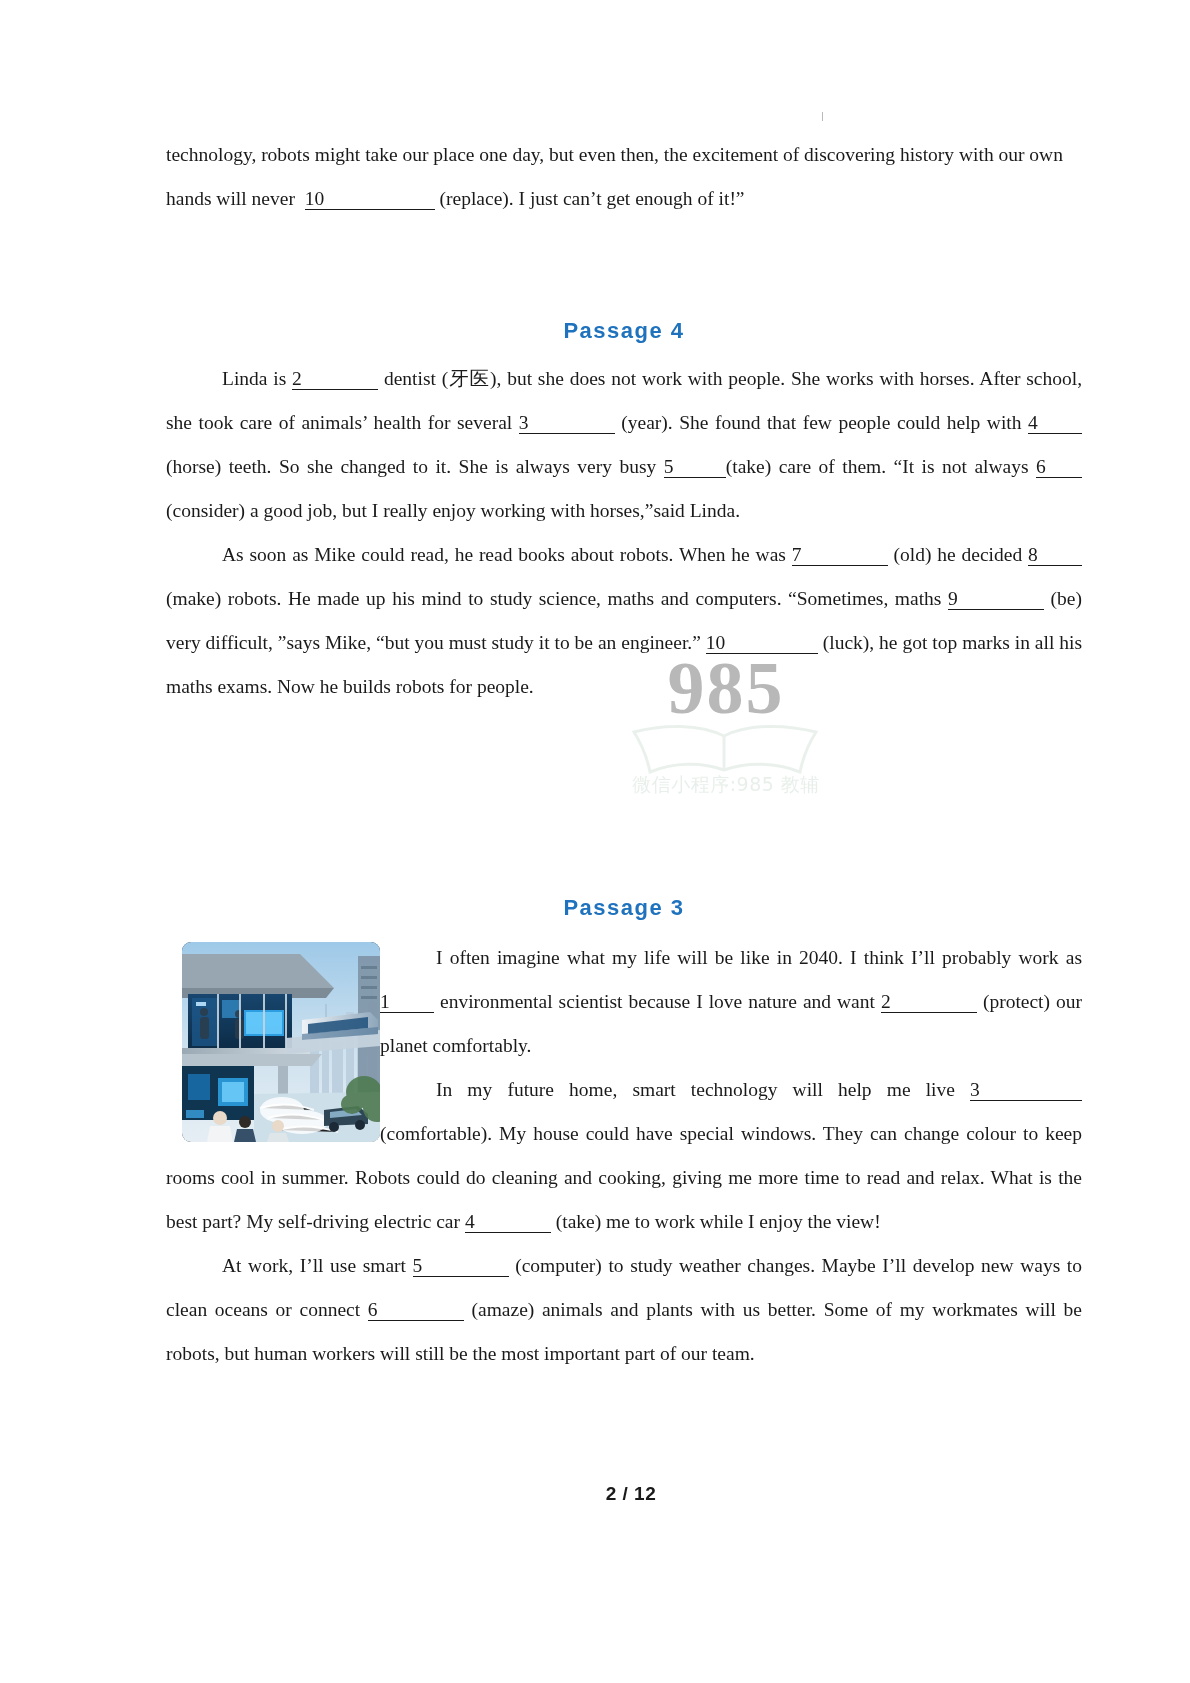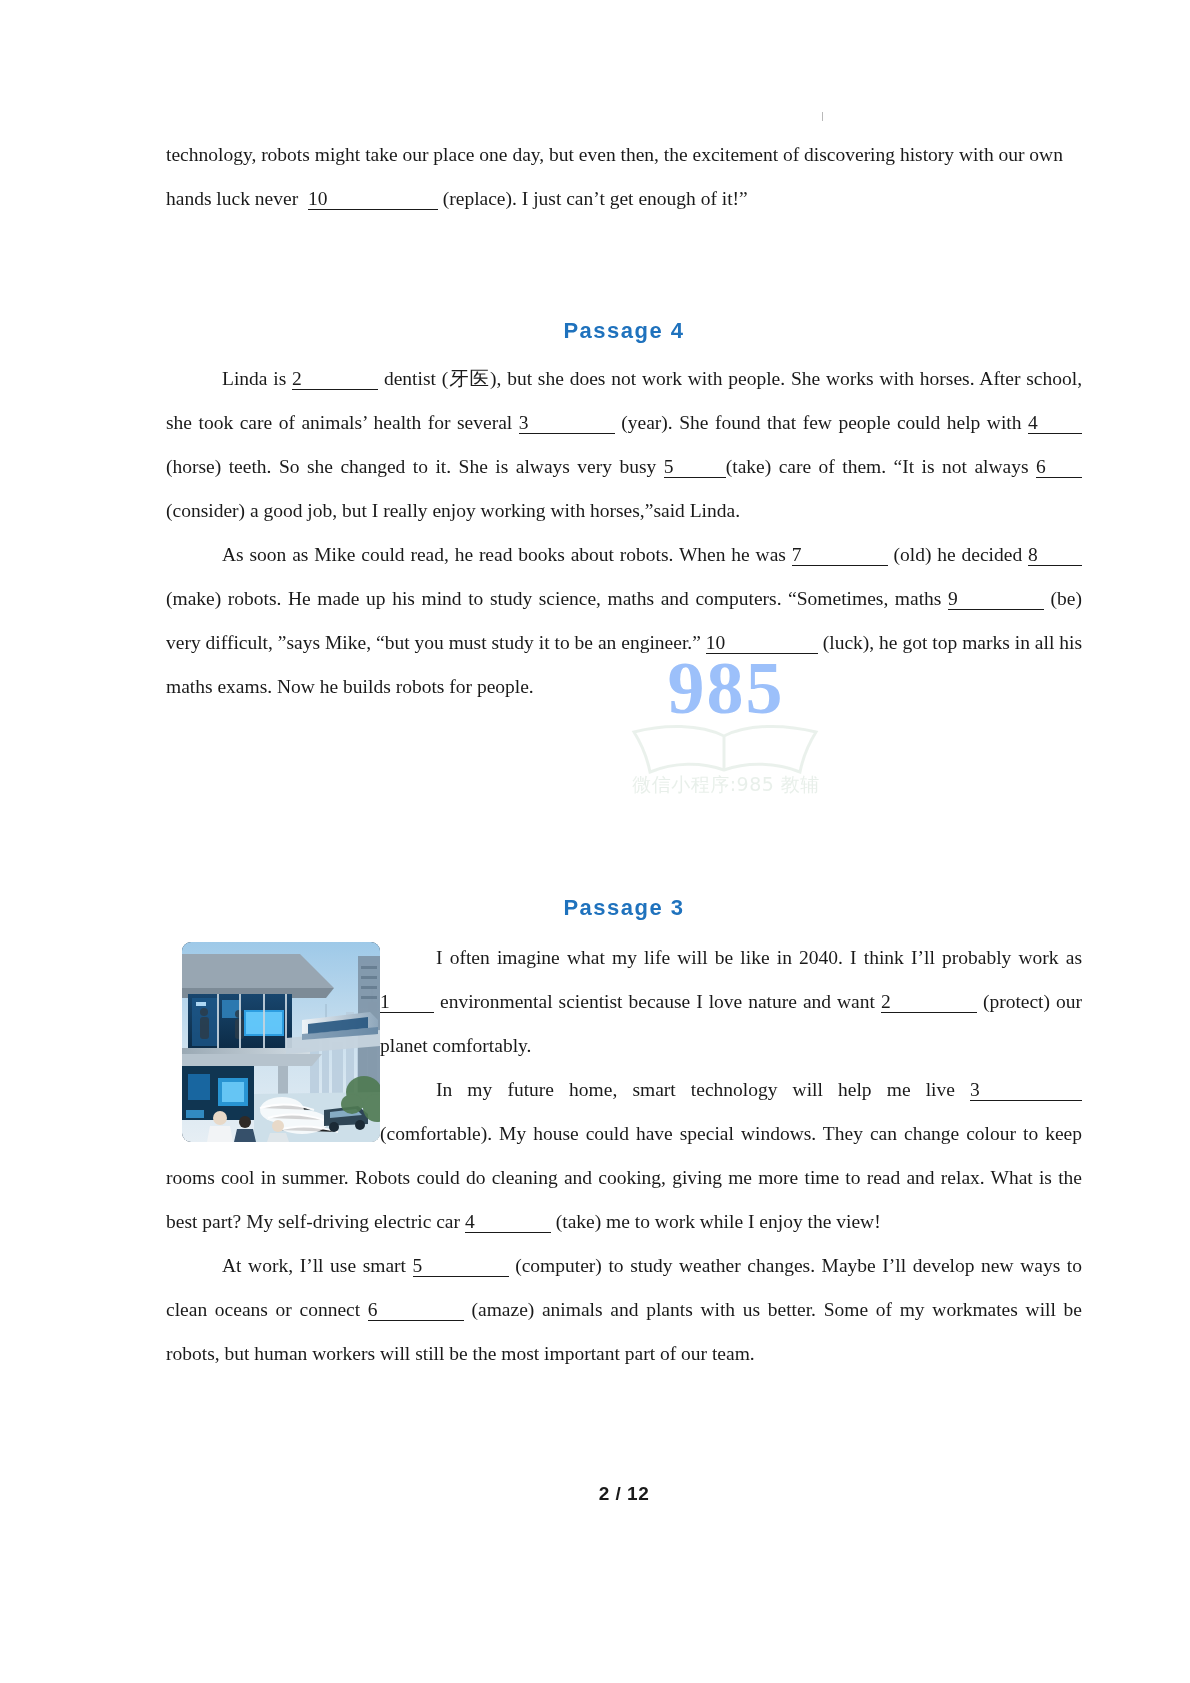--- a/index.html
+++ b/index.html
@@ -97,21 +97,21 @@
   }
   .wm-985 {
     position: absolute;
     left: 0;
     top: 0;
     width: 300px;
     text-align: center;
     font-family: "Liberation Serif", serif;
     font-weight: bold;
     font-size: 74px;
-    color: #3b82f6;
+    color: #737373;
     letter-spacing: 2px;
     line-height: 80px;
   }
   .wm-book {
     position: absolute;
     left: 54px;
     top: 74px;
     width: 192px;
     height: 54px;
   }
@@ -151,42 +151,42 @@
   .float-ph {
     float: left;
     width: 214px;
     height: 212px;
     shape-outside: margin-box;
   }
 
   
   .footer {
     position: absolute;
-    left: 0;
+    left: 7px;
     top: 1483px;
     width: 916px;
     text-align: center;
     font-family: "Liberation Sans", "DejaVu Sans", sans-serif;
     font-weight: bold;
     font-size: 19px;
     color: #1a1a1a;
     letter-spacing: 0.5px;
   }
 </style>
 </head>
 <body>
 
 <div id="page">
   <div class="content">
 
     <div class="top-tick"></div>
 
     <div class="blk" style="top:133px;">
       <p class="para noindent">technology, robots might take our place one day, but even then, the excitement of discovering history with our own</p>
-      <p class="para noindent"><span>hands luck never</span>&nbsp; <span class="blank b-w130">10</span> <span>(replace). I just can’t get enough of it!”</span></p>
+      <p class="para noindent"><span>hands will never</span>&nbsp; <span class="blank b-w130">10</span> <span>(replace). I just can’t get enough of it!”</span></p>
     </div>
 
     <div class="blk passage-head" style="top:318px;">Passage 4</div>
 
     <div class="blk" style="top:357px;">
 
       <p class="para indent"><span>Linda is</span> <span class="blank b-w86">2</span> <span>dentist (牙医), but she does not work with people. She works with horses. After school, she took care of animals’ health for several</span> <span class="blank b-w96">3</span> <span>(year). She found that few people could help with</span> <span class="blank b-w54">4</span> <span>(horse) teeth. So she changed to it. She is always very busy</span> <span class="blank b-w62">5</span><span>(take) care of them. “It is not always</span> <span class="blank b-w46">6</span> <span>(consider) a good job, but I really enjoy working with horses,”said Linda.</span></p>
 
       <p class="para indent"><span>As soon as Mike could read, he read books about robots. When he was</span> <span class="blank b-w96">7</span> <span>(old) he decided</span> <span class="blank b-w54">8</span> <span>(make) robots. He made up his mind to study science, maths and computers. “Sometimes, maths</span> <span class="blank b-w96">9</span> <span>(be) very difficult, ”says Mike, “but you must study it to be an engineer.”</span> <span class="blank b-w112">10</span> <span>(luck), he got top marks in all his maths exams. Now he builds robots for people.</span></p>
     </div>

